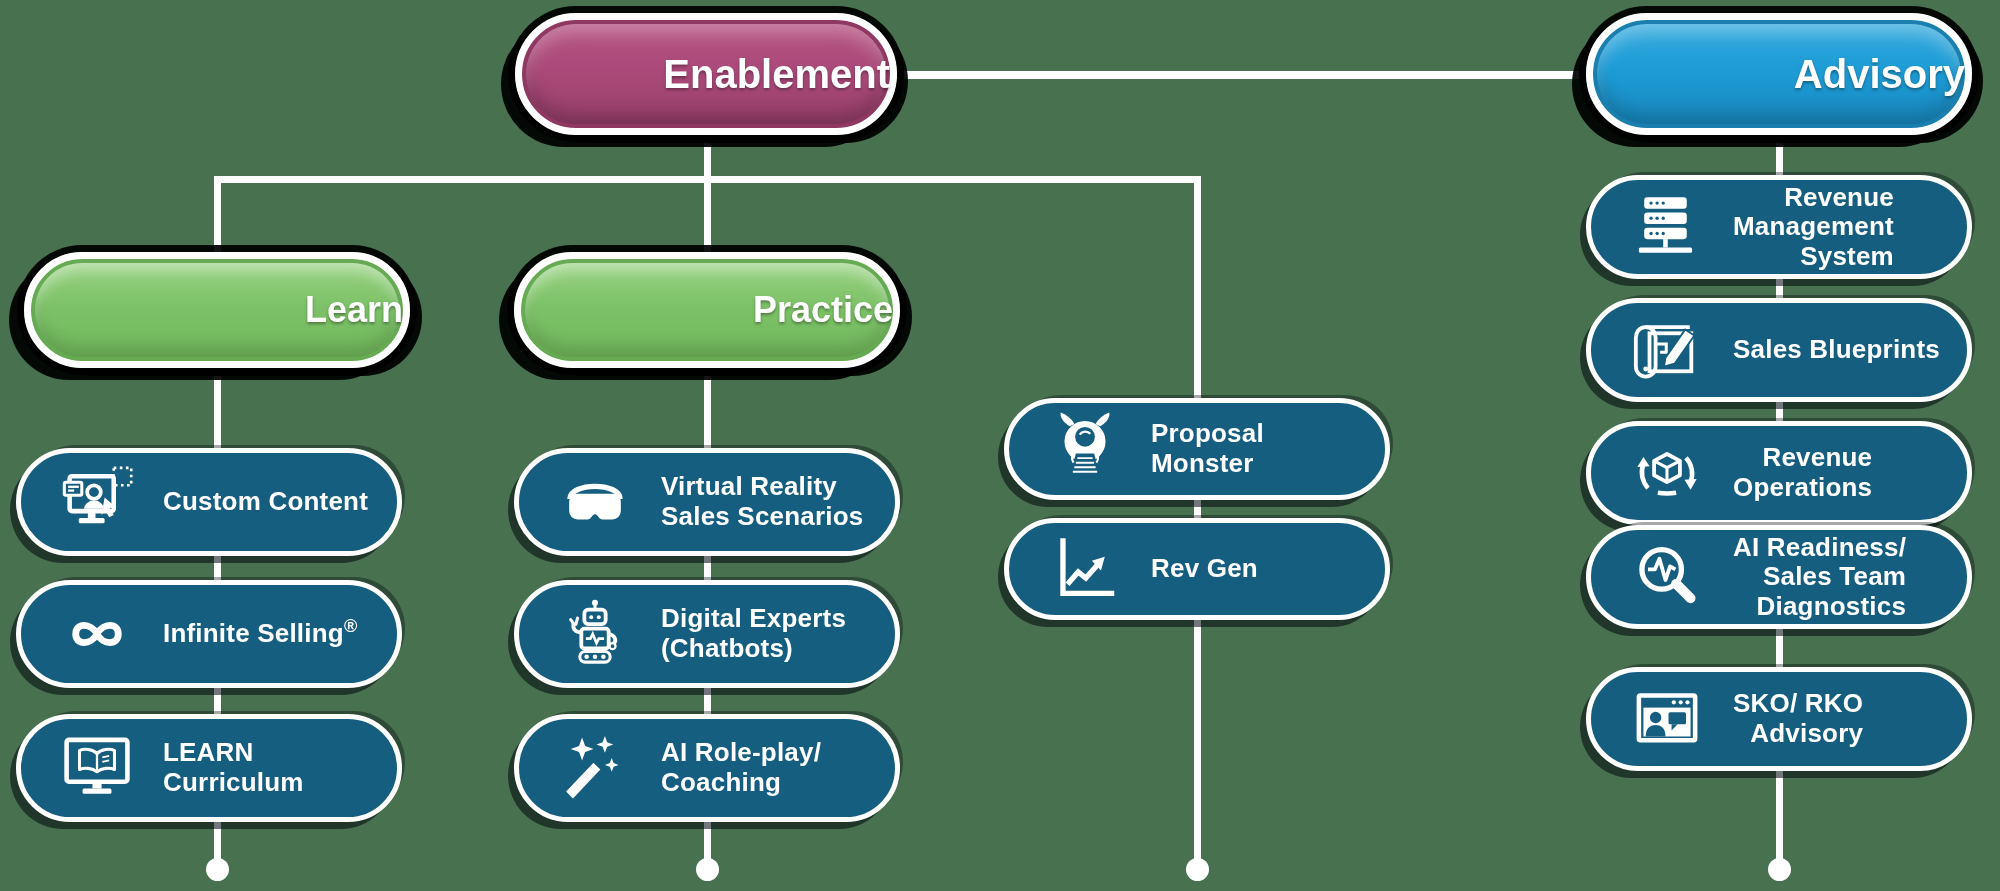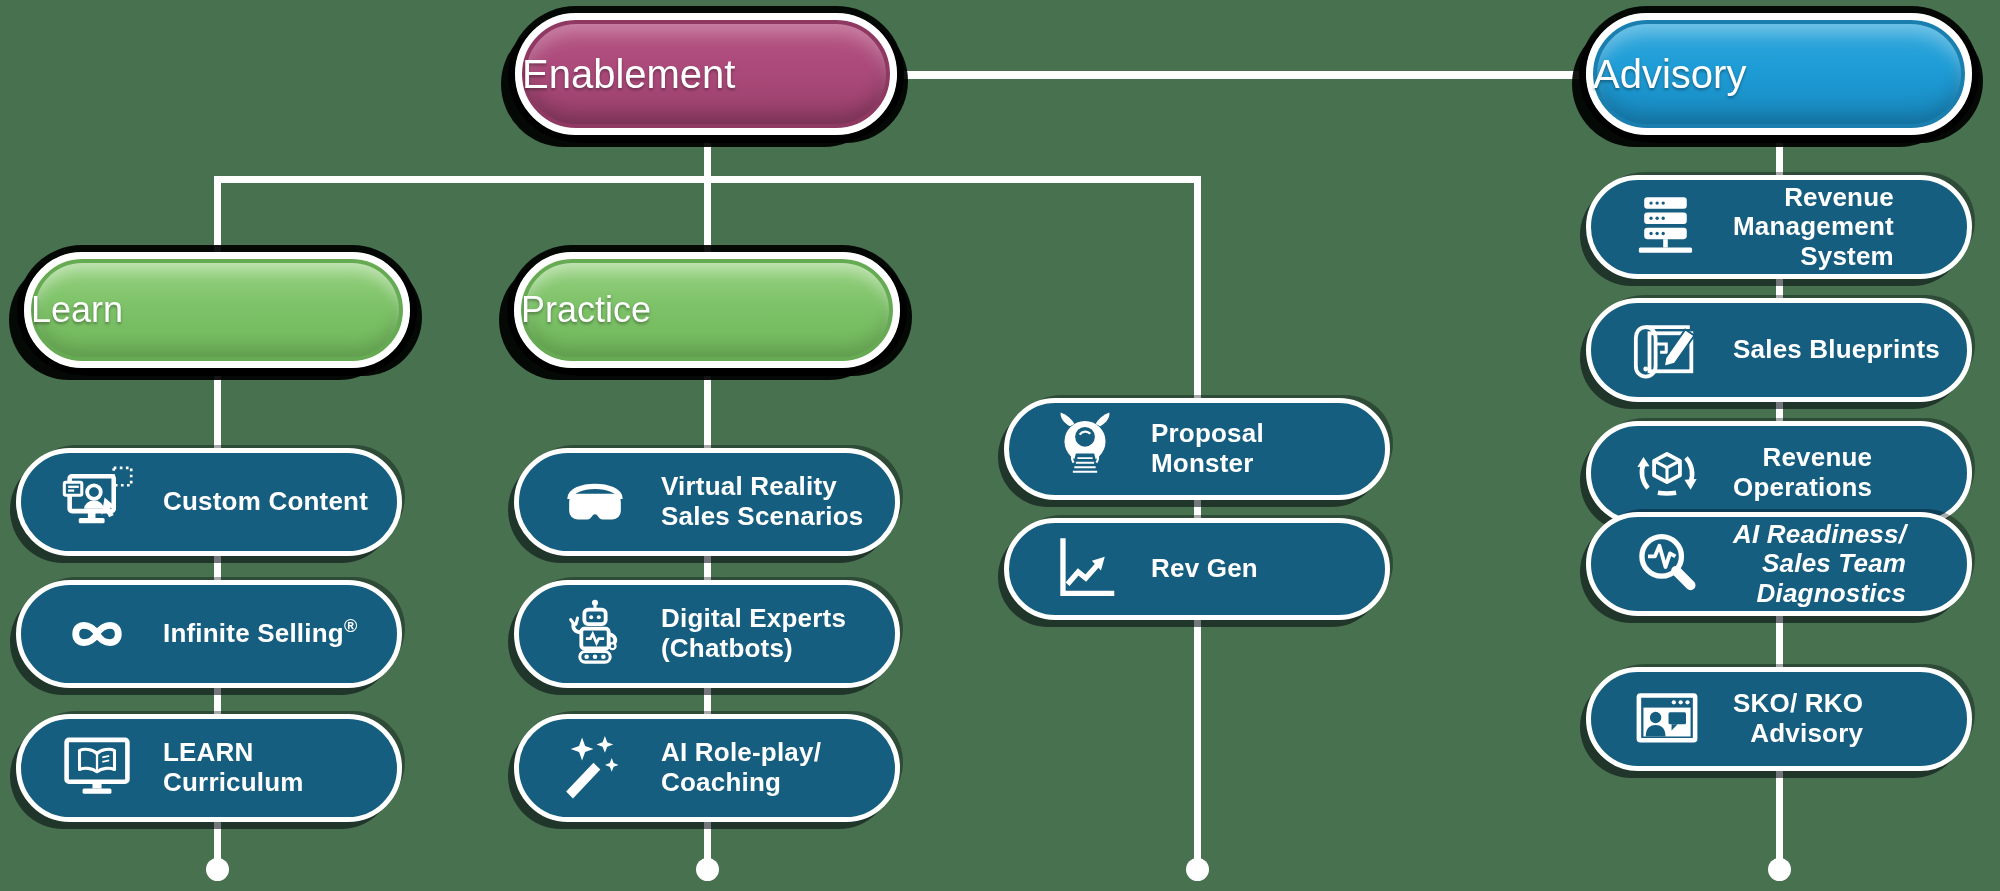--- a/index.html
+++ b/index.html
@@ -17,22 +17,22 @@
   #spine-embed{left:1194px;top:176px;width:7px;height:694px;}
   #spine-advisory{left:1776px;top:126px;width:7px;height:744px;}
   #dot-learn{left:206px;top:858px;}
   #dot-practice{left:696px;top:858px;}
   #dot-embed{left:1186px;top:858px;}
   #dot-advisory{left:1768px;top:858px;}
   
   .big-pill{
     position:absolute;z-index:2;box-sizing:border-box;
     border:7px solid #fff;border-radius:70px;
-    display:flex;align-items:center;justify-content:flex-start;
-    color:#fff;font-weight:normal;text-align:center;
+    display:flex;align-items:center;justify-content:flex-end;
+    color:#fff;font-weight:bold;text-align:center;
     box-shadow:0 0 0 7px rgba(0,0,0,.92),-14px 11px 0 2px rgba(0,0,0,.92),10px 7px 0 1px rgba(0,0,0,.92);
   }
   .big-pill .hd{text-shadow:0 2px 3px rgba(0,0,0,.35);}
   .top-pill{height:122px;font-size:40px;}
   .green-pill{height:116px;font-size:36px;}
   #node-enablement{left:515px;top:13px;width:382px;
     background:linear-gradient(180deg,#b75684 0%,#ab4a7a 45%,#983f6b 100%);
     box-shadow:0 0 0 7px rgba(0,0,0,.92),-12px 10px 0 2px rgba(0,0,0,.92),10px 7px 0 1px rgba(0,0,0,.92),inset 0 0 0 4px #8e3862,inset 0 14px 16px rgba(255,255,255,.25),inset 0 -14px 18px rgba(0,0,0,.22);}
   #node-advisory{left:1586px;top:13px;width:386px;
     background:linear-gradient(180deg,#35aadd 0%,#1e9cd6 45%,#1787bd 100%);
@@ -63,21 +63,21 @@
   #col-learn .item:nth-child(3),#col-practice .item:nth-child(3){top:714px;}
   #col-embed .item{height:102px;}
   #col-embed .item:nth-child(1){top:398px;}
   #col-embed .item:nth-child(2){top:518px;}
   #col-embed .item:nth-child(3){top:638px;}
   #col-embed .item:nth-child(4){top:757px;margin-top:24px;}
   #col-advisory .item{height:104px;}
   #col-advisory .item:nth-child(1){top:175px;}
   #col-advisory .item:nth-child(2){top:298px;}
   #col-advisory .item:nth-child(3){top:421px;}
-  #col-advisory .item:nth-child(4){top:512px;font-style:italic;}
+  #col-advisory .item:nth-child(4){top:525px;}
   #col-advisory .item:nth-child(5){top:667px;}
   .item .icon{width:76px;height:76px;flex:0 0 76px;display:block;}
   .item .icon svg{width:100%;height:100%;display:block;}
   .item .label{
     margin-left:28px;font-weight:bold;font-size:26px;line-height:1.14;
     white-space:pre-line;letter-spacing:.2px;
   }
   .item .label sup{font-size:18px;vertical-align:super;line-height:0;}
 </style>
 </head>

